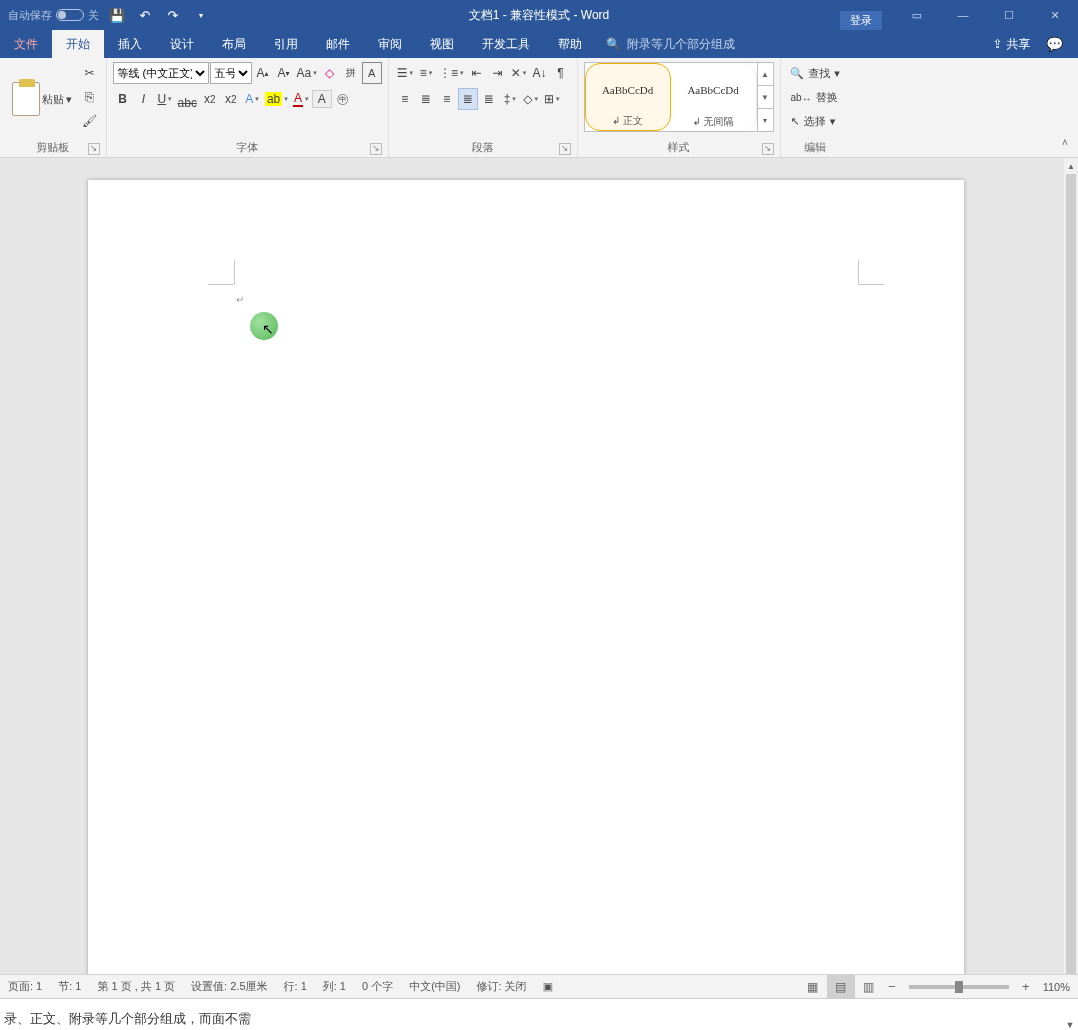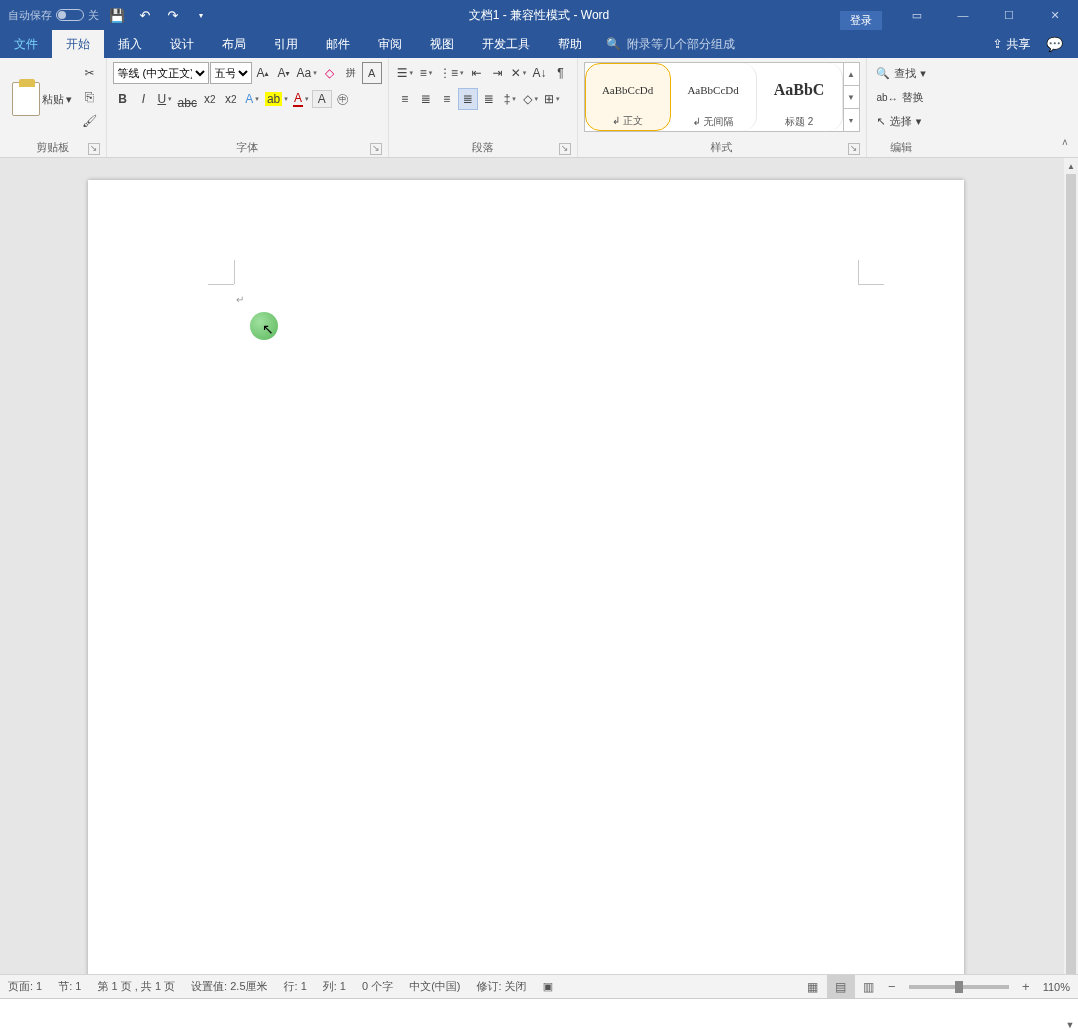--- a/index.html
+++ b/index.html
@@ -14,21 +14,21 @@
 .qat-btn { width: 20px; height: 20px; display: flex; align-items: center; justify-content: center; cursor: pointer; color: #fff; font-size: 13px; }
 .titlebar .center { position: absolute; left: 50%; transform: translateX(-50%); color: #fff; font-size: 12px; }
 .titlebar .right { margin-left: auto; display: flex; align-items: flex-end; height: 100%; }
 .login-btn { background: #3e6db5; padding: 2px 10px; font-size: 11px; margin-right: 12px; cursor: pointer; }
 .win-btn { width: 46px; height: 30px; display: flex; align-items: center; justify-content: center; cursor: pointer; color: #c5d3e8; font-size: 11px; }
 
 
 .tabsbar { height: 28px; background: #2b579a; display: flex; align-items: stretch; color: #fff; font-size: 12px; }
 .tab { padding: 0 14px; display: flex; align-items: center; cursor: pointer; }
 .tab.active { background: #f3f3f3; color: #2b579a; }
-.tab.file { color: #7dd3fc; }
+.tab.file { color: #fca5a5; }
 .tell-me { display: flex; align-items: center; gap: 6px; padding: 0 10px; color: #c5d3e8; cursor: text; }
 .tabs-right { margin-left: auto; display: flex; align-items: center; gap: 6px; padding-right: 10px; }
 .share-btn { display: flex; align-items: center; gap: 4px; cursor: pointer; padding: 0 6px; }
 .comment-ico { cursor: pointer; padding: 0 4px; font-size: 14px; }
 
 
 .ribbon { height: 100px; background: #f3f3f3; border-bottom: 1px solid #d4d4d4; display: flex; position: relative; }
 .group { border-right: 1px solid #e1e1e1; display: flex; flex-direction: column; padding: 4px 6px 1px; position: relative; }
 .group-body { flex: 1; display: flex; gap: 2px; }
 .group-label { text-align: center; font-size: 11px; color: #666; height: 16px; line-height: 14px; position: relative; }
@@ -247,24 +247,20 @@
   <div class="group" style="flex:0 0 auto;">
     <div class="group-body">
       <div class="styles-gallery">
         <div class="style-item sel">
           <div class="preview" style="font-size:11px;">AaBbCcDd</div>
           <div class="name">↲ 正文</div>
         </div>
         <div class="style-item">
           <div class="preview" style="font-size:11px;">AaBbCcDd</div>
           <div class="name">↲ 无间隔</div>
-        </div>
-        <div class="style-item">
-          <div class="preview" style="font-size:16px;font-weight:bold;">AaBbC</div>
-          <div class="name">标题 2</div>
         </div>
         <div class="gallery-scroll">
           <div>▲</div>
           <div>▼</div>
           <div>▾</div>
         </div>
       </div>
     </div>
     <div class="group-label"><span>样式</span><span class="launcher">↘</span></div>
   </div>
@@ -330,14 +326,15 @@
     <div class="zoom-btn">−</div>
     <div class="zoom-slider">
         <div class="handle"></div>
       </div>
     <div class="zoom-btn">+</div>
     <div class="zoom-val">110%</div>
   </div>
 </div>
 
 <div class="bottom-strip">
+  <div class="cut">录、正文、附录等几个部分组成，而面不需</div>
   <div class="scroll-dn">▼</div>
 </div>
 
 </body></html>

